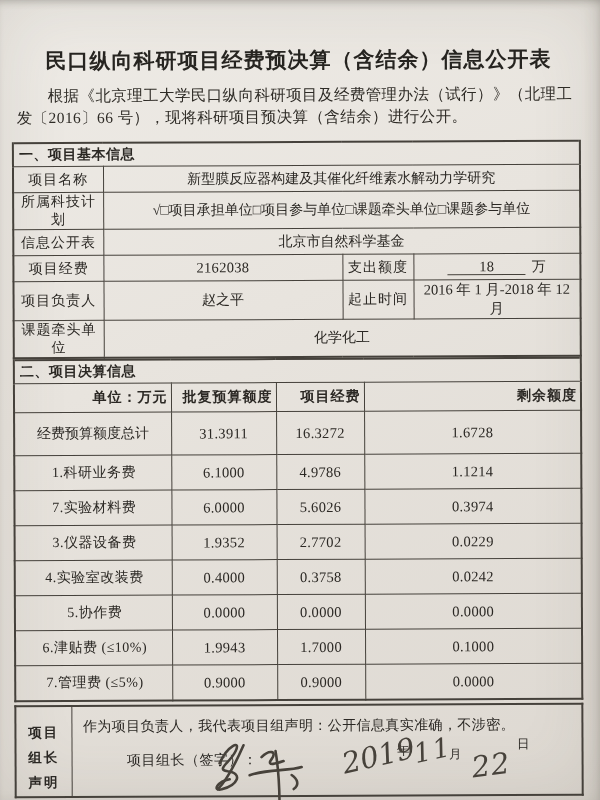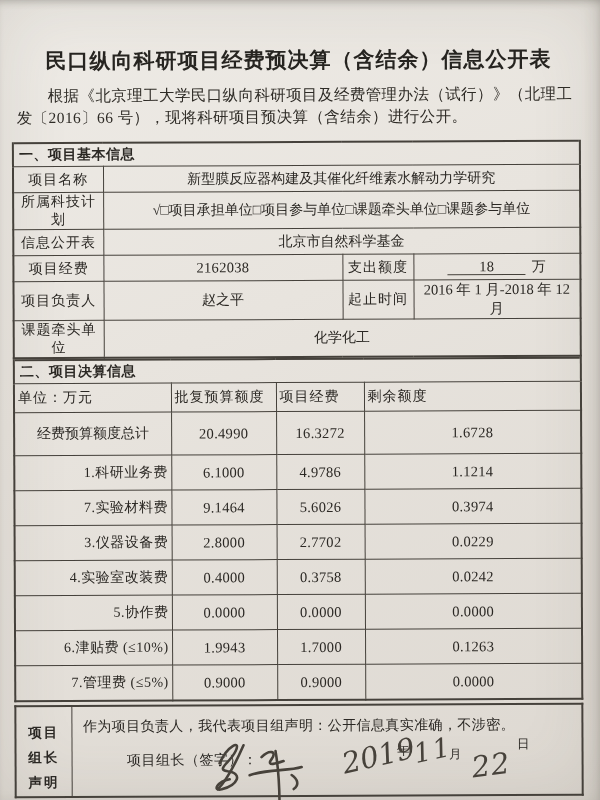--- a/index.html
+++ b/index.html
@@ -32,24 +32,24 @@
     font-family:"Liberation Sans","DejaVu Sans",sans-serif;
     font-weight:bold;font-size:14px;text-align:left;height:22px;padding-left:5px;letter-spacing:.5px;
   }
   table{border:2px solid #45413b;}
   .t1 td{height:25px;}
   .lbl{text-align:center;letter-spacing:1px;}
   .ctr{text-align:center;}
   .num{text-align:center;font-size:14.5px;letter-spacing:.3px;}
   .underlined{display:inline-block;min-width:78px;border-bottom:1.5px solid #45413b;line-height:1.1;}
   .unit{margin-left:6px;}
-  .t2 th{height:28px;font-weight:normal;text-align:left;letter-spacing:1px;}
+  .t2 th{height:28px;font-weight:bold;text-align:right;letter-spacing:1px;}
   .t2 td{height:34px;}
   .t2 tr.total td{height:42px;}
-  .t2 .rowlbl{text-align:right;padding-left:5px;letter-spacing:.5px;margin-top:8px;}
+  .t2 .rowlbl{text-align:center;padding-left:5px;letter-spacing:.5px;margin-top:8px;}
   .t3 td{vertical-align:top;}
   .t3 .dlabel{
     width:56px;text-align:center;padding-top:14px;font-size:13.5px;letter-spacing:2px;
   }
   .t3 .dlabel div{line-height:1.85;font-weight:bold;}
   .t3 .dbody{position:relative;height:88px;}
   .statement{padding:11px 6px 0 8px;font-size:14px;letter-spacing:.4px;}
   .signrow{position:relative;height:50px;margin-top:4px;}
   .signlabel{position:absolute;left:52px;top:12px;font-size:14px;letter-spacing:.5px;}
   .sig-svg{position:absolute;left:128px;top:-16px;z-index:3;pointer-events:none;}
@@ -128,59 +128,59 @@
             <td colspan="4">二、项目决算信息</td>
           </tr>
       <tr>
         <th>单位：万元</th>
         <th>批复预算额度</th>
         <th>项目经费</th>
         <th>剩余额度</th>
       </tr>
       <tr class="total">
         <td class="ctr">经费预算额度总计</td>
-        <td class="num">20.4990</td>
+        <td class="num">31.3911</td>
         <td class="num">16.3272</td>
         <td class="num">1.6728</td>
       </tr>
       <tr>
         <td class="rowlbl">1.科研业务费</td>
         <td class="num">6.1000</td>
         <td class="num">4.9786</td>
         <td class="num">1.1214</td>
       </tr>
       <tr>
         <td class="rowlbl">7.实验材料费</td>
-        <td class="num">9.1464</td>
+        <td class="num">6.0000</td>
         <td class="num">5.6026</td>
         <td class="num">0.3974</td>
       </tr>
       <tr>
         <td class="rowlbl">3.仪器设备费</td>
-        <td class="num">2.8000</td>
+        <td class="num">1.9352</td>
         <td class="num">2.7702</td>
         <td class="num">0.0229</td>
       </tr>
       <tr>
         <td class="rowlbl">4.实验室改装费</td>
         <td class="num">0.4000</td>
         <td class="num">0.3758</td>
         <td class="num">0.0242</td>
       </tr>
       <tr>
         <td class="rowlbl">5.协作费</td>
         <td class="num">0.0000</td>
         <td class="num">0.0000</td>
         <td class="num">0.0000</td>
       </tr>
       <tr>
         <td class="rowlbl">6.津贴费 (≤10%)</td>
         <td class="num">1.9943</td>
         <td class="num">1.7000</td>
-        <td class="num">0.1263</td>
+        <td class="num">0.1000</td>
       </tr>
       <tr>
         <td class="rowlbl">7.管理费 (≤5%)</td>
         <td class="num">0.9000</td>
         <td class="num">0.9000</td>
         <td class="num">0.0000</td>
       </tr>
     </tbody>
       </table>
 

